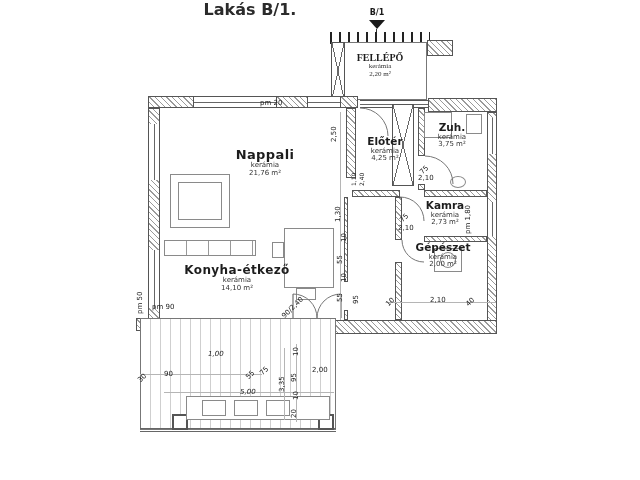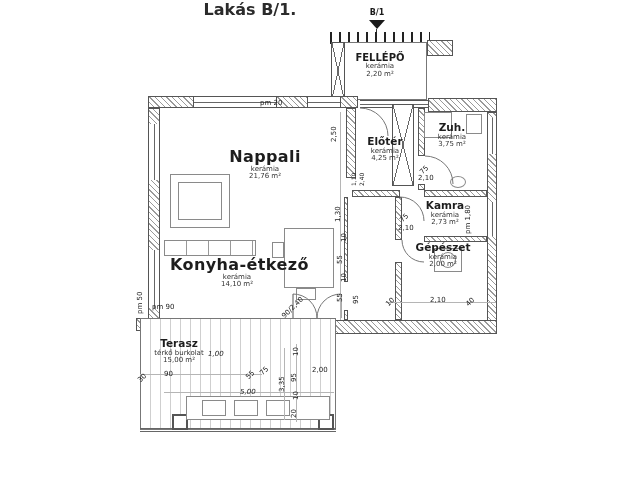--- a/index.html
+++ b/index.html
@@ -19,21 +19,21 @@
   .roombg{position:absolute;box-sizing:border-box;border:1px solid #777;background:#fff;}
   .comb{position:absolute;border-bottom:2px solid #222;
         background:repeating-linear-gradient(90deg,#222 0 2px,transparent 2px 9px);}
   .terasz-hatch{position:absolute;box-sizing:border-box;border:1px solid #777;
         background:repeating-linear-gradient(90deg,transparent 0 9px,#cfcfcf 9px 10px),#fff;}
   .furn{position:absolute;box-sizing:border-box;border:1px solid #8a8a8a;background:#fff;}
   .round{border-radius:50%;}
   .dimline{position:absolute;background:#b5b5b5;}
   .room-label{position:absolute;text-align:center;line-height:1.1;color:#1d1d1d;}
   .rname{font-weight:bold;font-size:10.5px;display:block;white-space:nowrap;}
-  .big{font-size:16px;letter-spacing:0.4px;}
+  .big{font-size:13px;letter-spacing:0.4px;}
   .rmat{font-size:7px;display:block;color:#333;white-space:nowrap;}
   .rarea{font-size:7px;display:block;color:#333;white-space:nowrap;}
   .dim{position:absolute;font-size:7px;color:#222;white-space:nowrap;}
   .dim6{font-size:6px;}
   .rot{transform:rotate(-90deg);transform-origin:0 0;}
   .rot45{transform:rotate(-45deg);transform-origin:0 100%;}
   .tri{position:absolute;width:0;height:0;border-left:8px solid transparent;
        border-right:8px solid transparent;border-top:9px solid #1a1a1a;}
   .stem{position:absolute;background:#333;}
   .entr-label{position:absolute;font-size:8px;font-weight:bold;color:#1a1a1a;text-align:center;}
@@ -119,21 +119,21 @@
     <path d="M 341 318 L 341 294" stroke="#555" fill="none"></path>
   </svg>
 
   <div class="dimline" style="left:140px;top:374px;width:122px;height:1px;"></div>
   <div class="dimline" style="left:164px;top:392px;width:170px;height:1px;"></div>
   <div class="dimline" style="left:284px;top:348px;width:1px;height:72px;"></div>
   <div class="dimline" style="left:296px;top:344px;width:1px;height:78px;"></div>
   <div class="dimline" style="left:388px;top:302px;width:108px;height:1px;"></div>
   <div class="dimline" style="left:340px;top:112px;width:1px;height:208px;"></div>
 
-  <div class="room-label" style="left:338px;top:52px;width:84px;">
+  <div class="room-label" style="left:338px;top:52px;width:84px;font-family:Liberation Serif, serif;">
     <span class="rname" style="font-size:10px;">FELLÉPŐ</span>
     <span class="rmat">kerámia</span>
     <span class="rarea">2,20 m²</span>
   </div>
   <div class="room-label" style="left:210px;top:148px;width:110px;">
     <span class="rname big">Nappali</span>
     <span class="rmat">kerámia</span>
     <span class="rarea">21,76 m²</span>
   </div>
   <div class="room-label" style="left:354px;top:136px;width:62px;">
@@ -150,28 +150,23 @@
     <span class="rname">Kamra</span>
     <span class="rmat">kerámia</span>
     <span class="rarea">2,73 m²</span>
   </div>
   <div class="room-label" style="left:400px;top:242px;width:86px;">
     <span class="rname">Gépészet</span>
     <span class="rmat">kerámia</span>
     <span class="rarea">2,00 m²</span>
   </div>
   <div class="room-label" style="left:170px;top:256px;width:134px;">
-    <span class="rname big" style="font-size:16px;">Konyha-étkező</span>
+    <span class="rname big" style="font-size:12px;margin-top:8px;">Konyha-étkező</span>
     <span class="rmat">kerámia</span>
     <span class="rarea">14,10 m²</span>
-  </div>
-  <div class="room-label" style="left:142px;top:338px;width:74px;">
-    <span class="rname">Terasz</span>
-    <span class="rmat">térkő burkolat</span>
-    <span class="rarea">15,00 m²</span>
   </div>
 
   <span class="dim" style="left:260px;top:99px;">pm 20</span>
   <span class="dim rot" style="left:330px;top:142px;">2,50</span>
   <span class="dim rot dim6" style="left:350px;top:186px;">1,10</span>
   <span class="dim rot dim6" style="left:358px;top:186px;">2,40</span>
   <span class="dim rot" style="left:334px;top:222px;">1,30</span>
   <span class="dim rot" style="left:340px;top:242px;">10</span>
   <span class="dim rot" style="left:336px;top:264px;">55</span>
   <span class="dim rot" style="left:340px;top:282px;">10</span>

